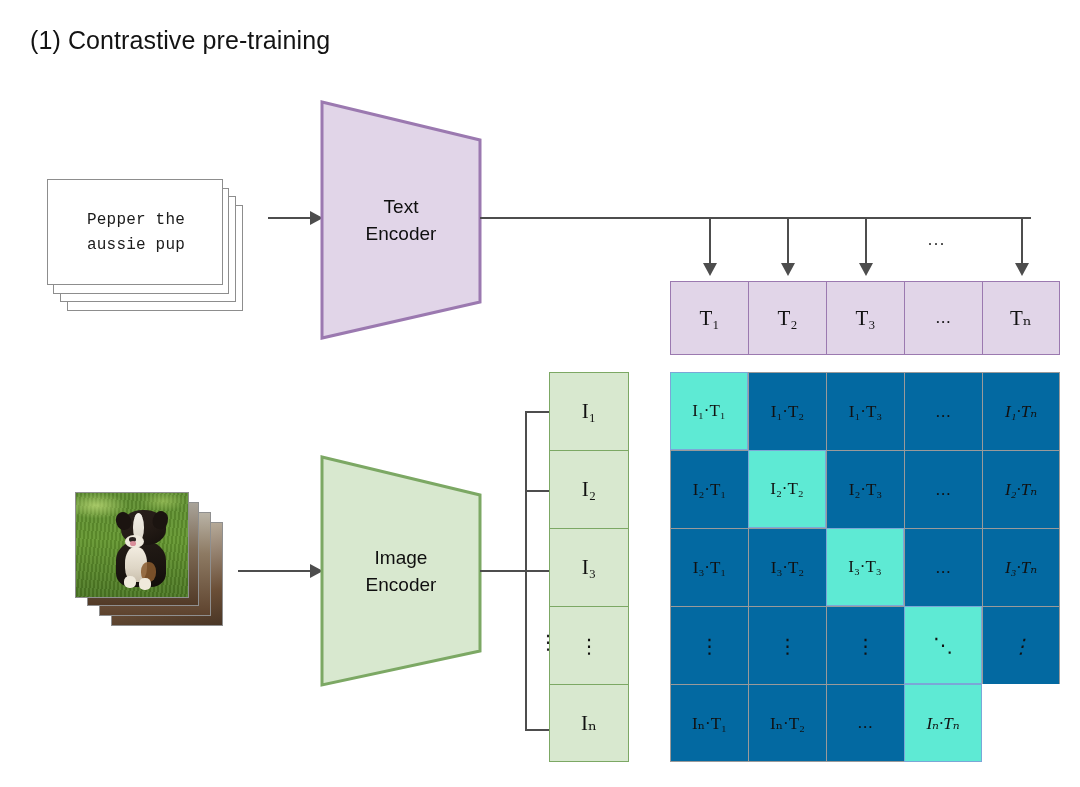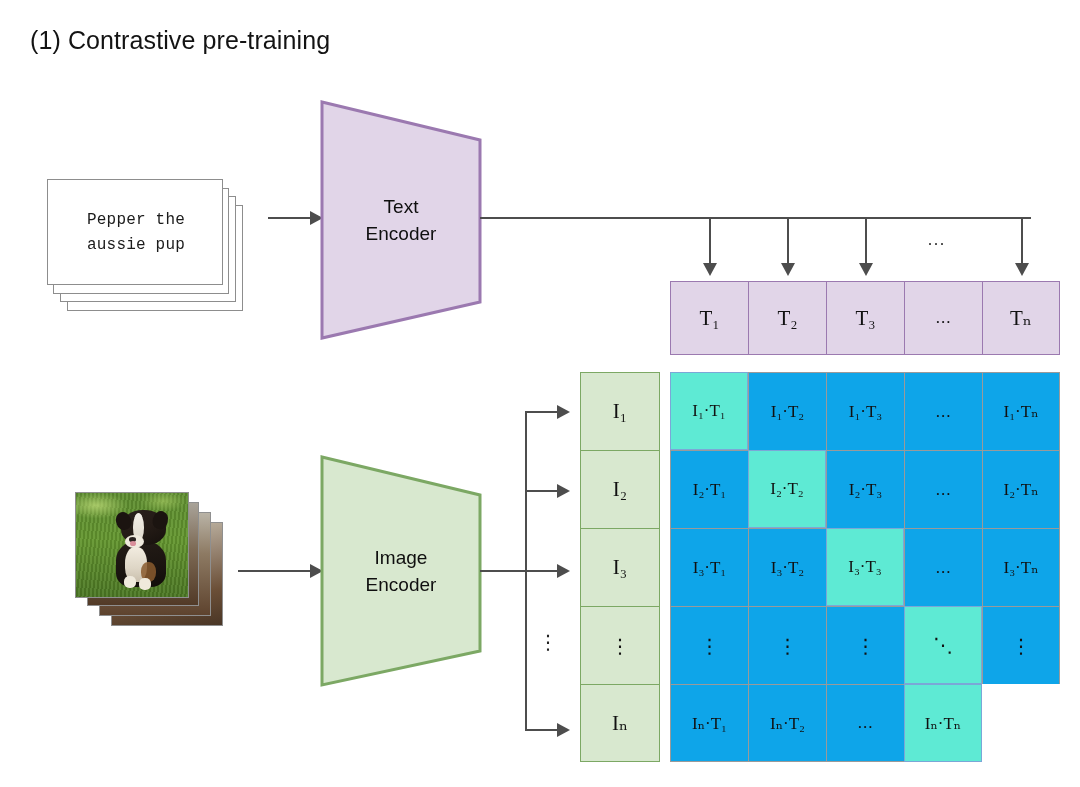--- a/index.html
+++ b/index.html
@@ -106,42 +106,42 @@
   #t-row .tcell{
     width:78px;height:74px;box-sizing:border-box;
     background:#e1d5e8;border:1.4px solid #9b79b0;border-right-width:0;
     display:flex;justify-content:center;align-items:center;
     font-family:"Liberation Serif","DejaVu Serif",serif;
     font-size:21px;color:#111;
   }
   #t-row .tcell:last-child{border-right-width:1.4px;}
 
   
-  #i-col{position:absolute;left:580px;top:372px;width:80px;border-radius:29px;}
+  #i-col{position:absolute;left:549px;top:372px;width:80px;border-radius:29px;}
   #i-col .icell{
     width:80px;height:78px;box-sizing:border-box;
     background:#d8e8cf;border:1.4px solid #7ca864;border-bottom-width:0;
     display:flex;justify-content:center;align-items:center;
     font-family:"Liberation Serif","DejaVu Serif",serif;
     font-size:21px;color:#111;
   }
   #i-col .icell:last-child{border-bottom-width:1.4px;}
 
   
   #matrix{position:absolute;left:670px;top:372px;}
   #matrix .mrow{display:flex;}
   #matrix .mcell{
     width:78px;height:78px;box-sizing:border-box;
-    background:#0ea5e9;border:1px solid #9a9a9a;
+    background:#0369a1;border:1px solid #9a9a9a;
     border-right-width:0;border-bottom-width:0;
     display:flex;justify-content:center;align-items:center;
     font-family:"Liberation Serif","DejaVu Serif",serif;
     font-size:17px;color:#111;white-space:nowrap;
   }
-  #matrix .mrow .mcell:last-child{border-right-width:1px;}
+  #matrix .mrow .mcell:last-child{border-right-width:1px;font-style:italic;}
   #matrix .mrow:last-child .mcell{border-bottom-width:1px;}
   #matrix .mcell.hl{background:#5eead4;border:1.4px solid #7ba7d7;}
   .dots{font-size:17px;letter-spacing:1px;color:#111;}
   .vdots{font-size:20px;color:#111;line-height:1;}
 
   #bus-dots{position:absolute;left:928px;top:231px;font-size:16px;
     letter-spacing:2px;color:#222;font-family:"Liberation Serif",serif;}
   #i-bus-dots{position:absolute;left:538px;top:630px;font-size:20px;color:#222;}
 </style>
 </head>

